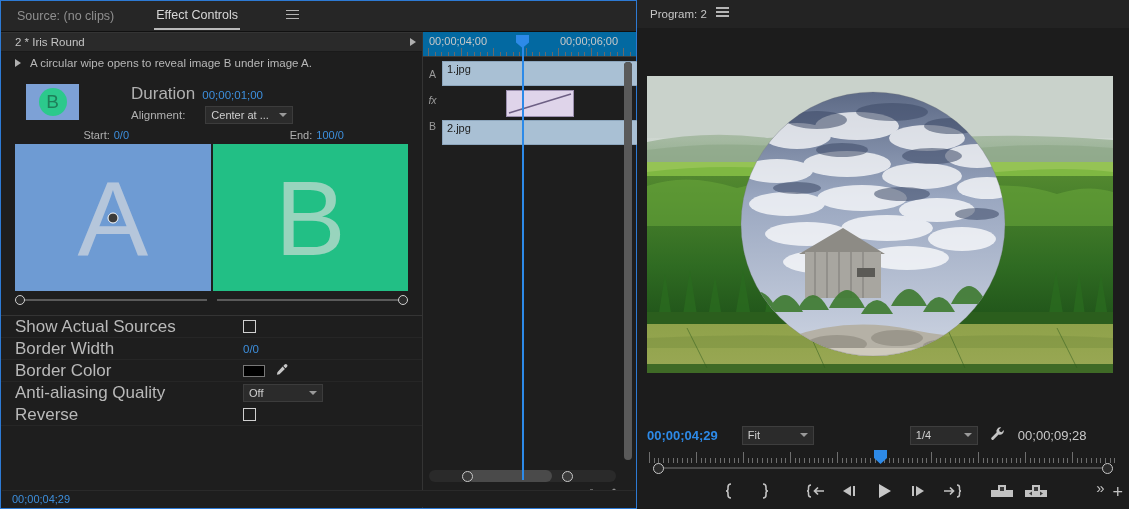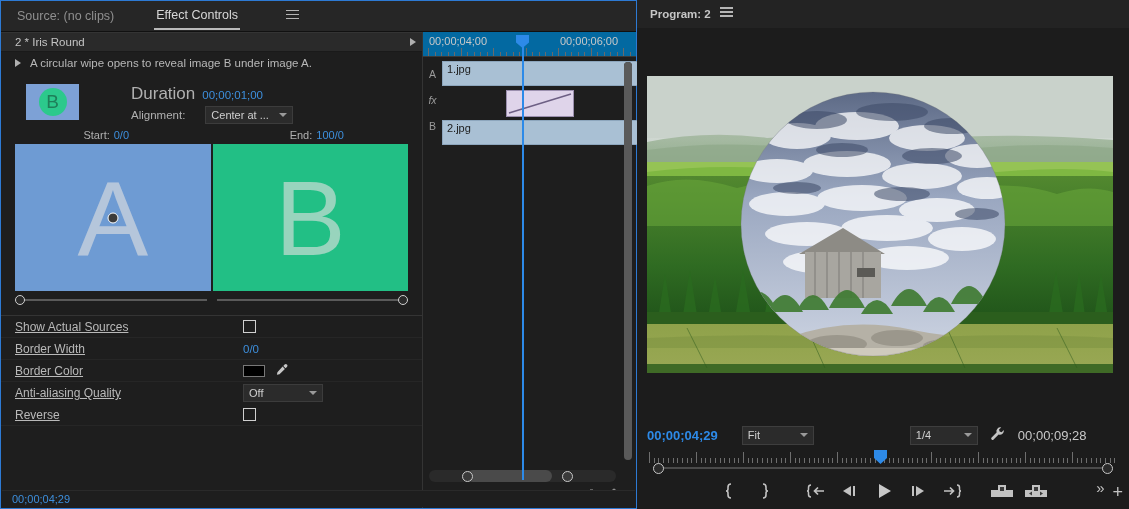--- a/index.html
+++ b/index.html
@@ -97,21 +97,21 @@
   .slider-half { flex: 1; display:flex; align-items:center; position: relative; }
   .slider-track { position:absolute; left: 4px; right: 4px; height: 1.5px; background: #5a5a5a; }
   .slider-knob { width: 10px; height: 10px; border-radius: 50%; border: 1.6px solid #cfcfcf; background: #2a2a2a; position: relative; z-index: 2;}
 
   .prop-list { margin-top: 6px; border-top: 1px solid #343434; }
   .prop-row {
     height: 22px; display: flex; align-items: center;
     padding-left: 14px;
     border-bottom: 1px solid #262626;
   }
-  .prop-row .pname { font-size: 12px; color: #b9b9b9; width: 228px; text-decoration: underline; }
+  .prop-row .pname { font-size: 17px; color: #b9b9b9; width: 228px; }
   .prop-row .pval { display:flex; align-items:center; gap: 9px; }
   .prop-row .pnum { font-size: 11.5px; color: #3d8fdd; }
   .checkbox { width: 13px; height: 13px; border: 1.5px solid #d0d0d0; background: #1e1e1e; }
   .swatch { width: 22px; height: 12px; background: #000; border: 1px solid #787878; }
   .eyedrop { font-size: 13px; color: #c8c8c8; line-height: 1; }
 
   .ec-bottom-bar {
     position: absolute; left: 1px; right: 1px; bottom: 1px;
     height: 17px; background: #1e1e1e;
     display: flex; align-items: center; padding-left: 10px;
@@ -161,21 +161,21 @@
   .tl-hscroll .k { width: 11px; height: 11px; border-radius: 50%; border: 1.6px solid #c9c9c9; background:#3a3a3a; position:absolute; }
   .tl-icons { position:absolute; right: 14px; bottom: 4px; display:flex; gap: 11px; align-items:center; }
   .tl-icons span { color: #8c8c8c; font-size: 13px; }
 
   
   .pm-panel {
     position: relative; width: 492px; height: 509px;
     background: #1c1c1c; display: flex; flex-direction: column;
   }
   .pm-tabbar { height: 28px; display: flex; align-items: center; padding-left: 13px; gap: 9px; background:#232323;}
-  .pm-tabbar .t { font-size: 11.5px; color: #c6c6c6; font-weight: bold; }
+  .pm-tabbar .t { font-size: 11.5px; color: #c6c6c6; }
   .pm-watermark {
     position: absolute; left: 0; right: 0; top: 26px;
     text-align: center; font-size: 28px; font-weight: bold;
     color: #3a3a3a; letter-spacing: 2px; font-family: "Liberation Sans", sans-serif;
   }
   .pm-stage { flex: 1; position: relative; background: #1c1c1c; }
   .pm-video {
     position: absolute; left: 10px; top: 48px; width: 466px; height: 297px;
     background: #0d0d0d; overflow: hidden;
   }

